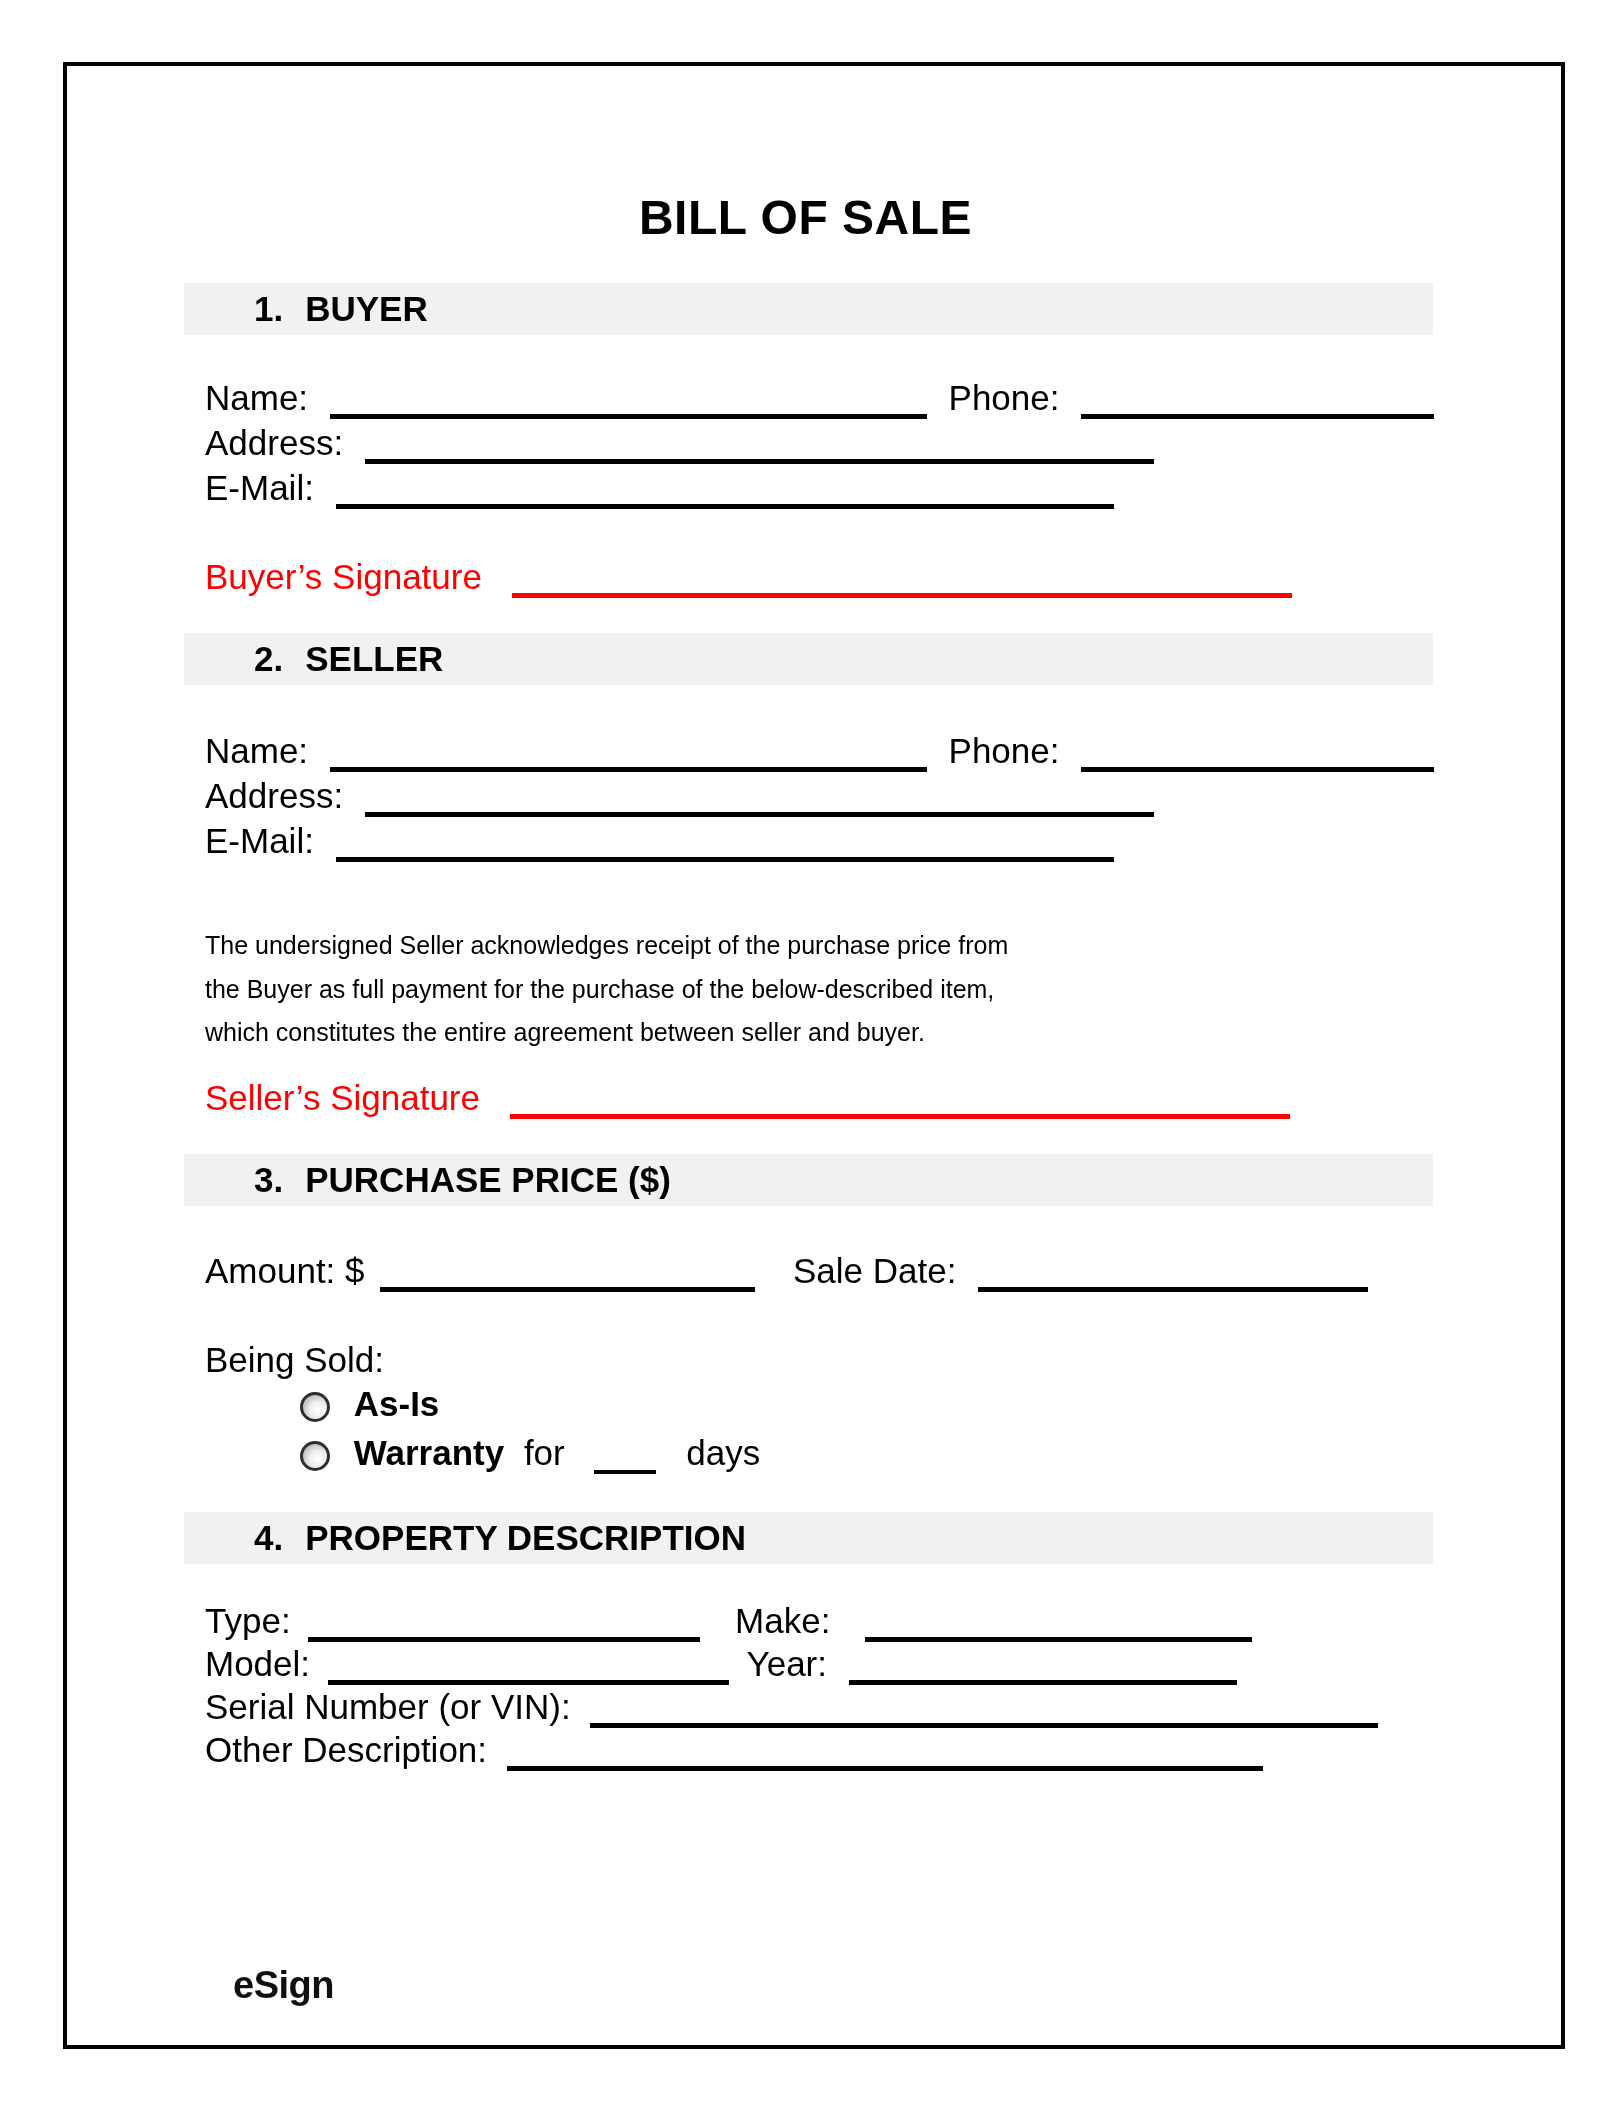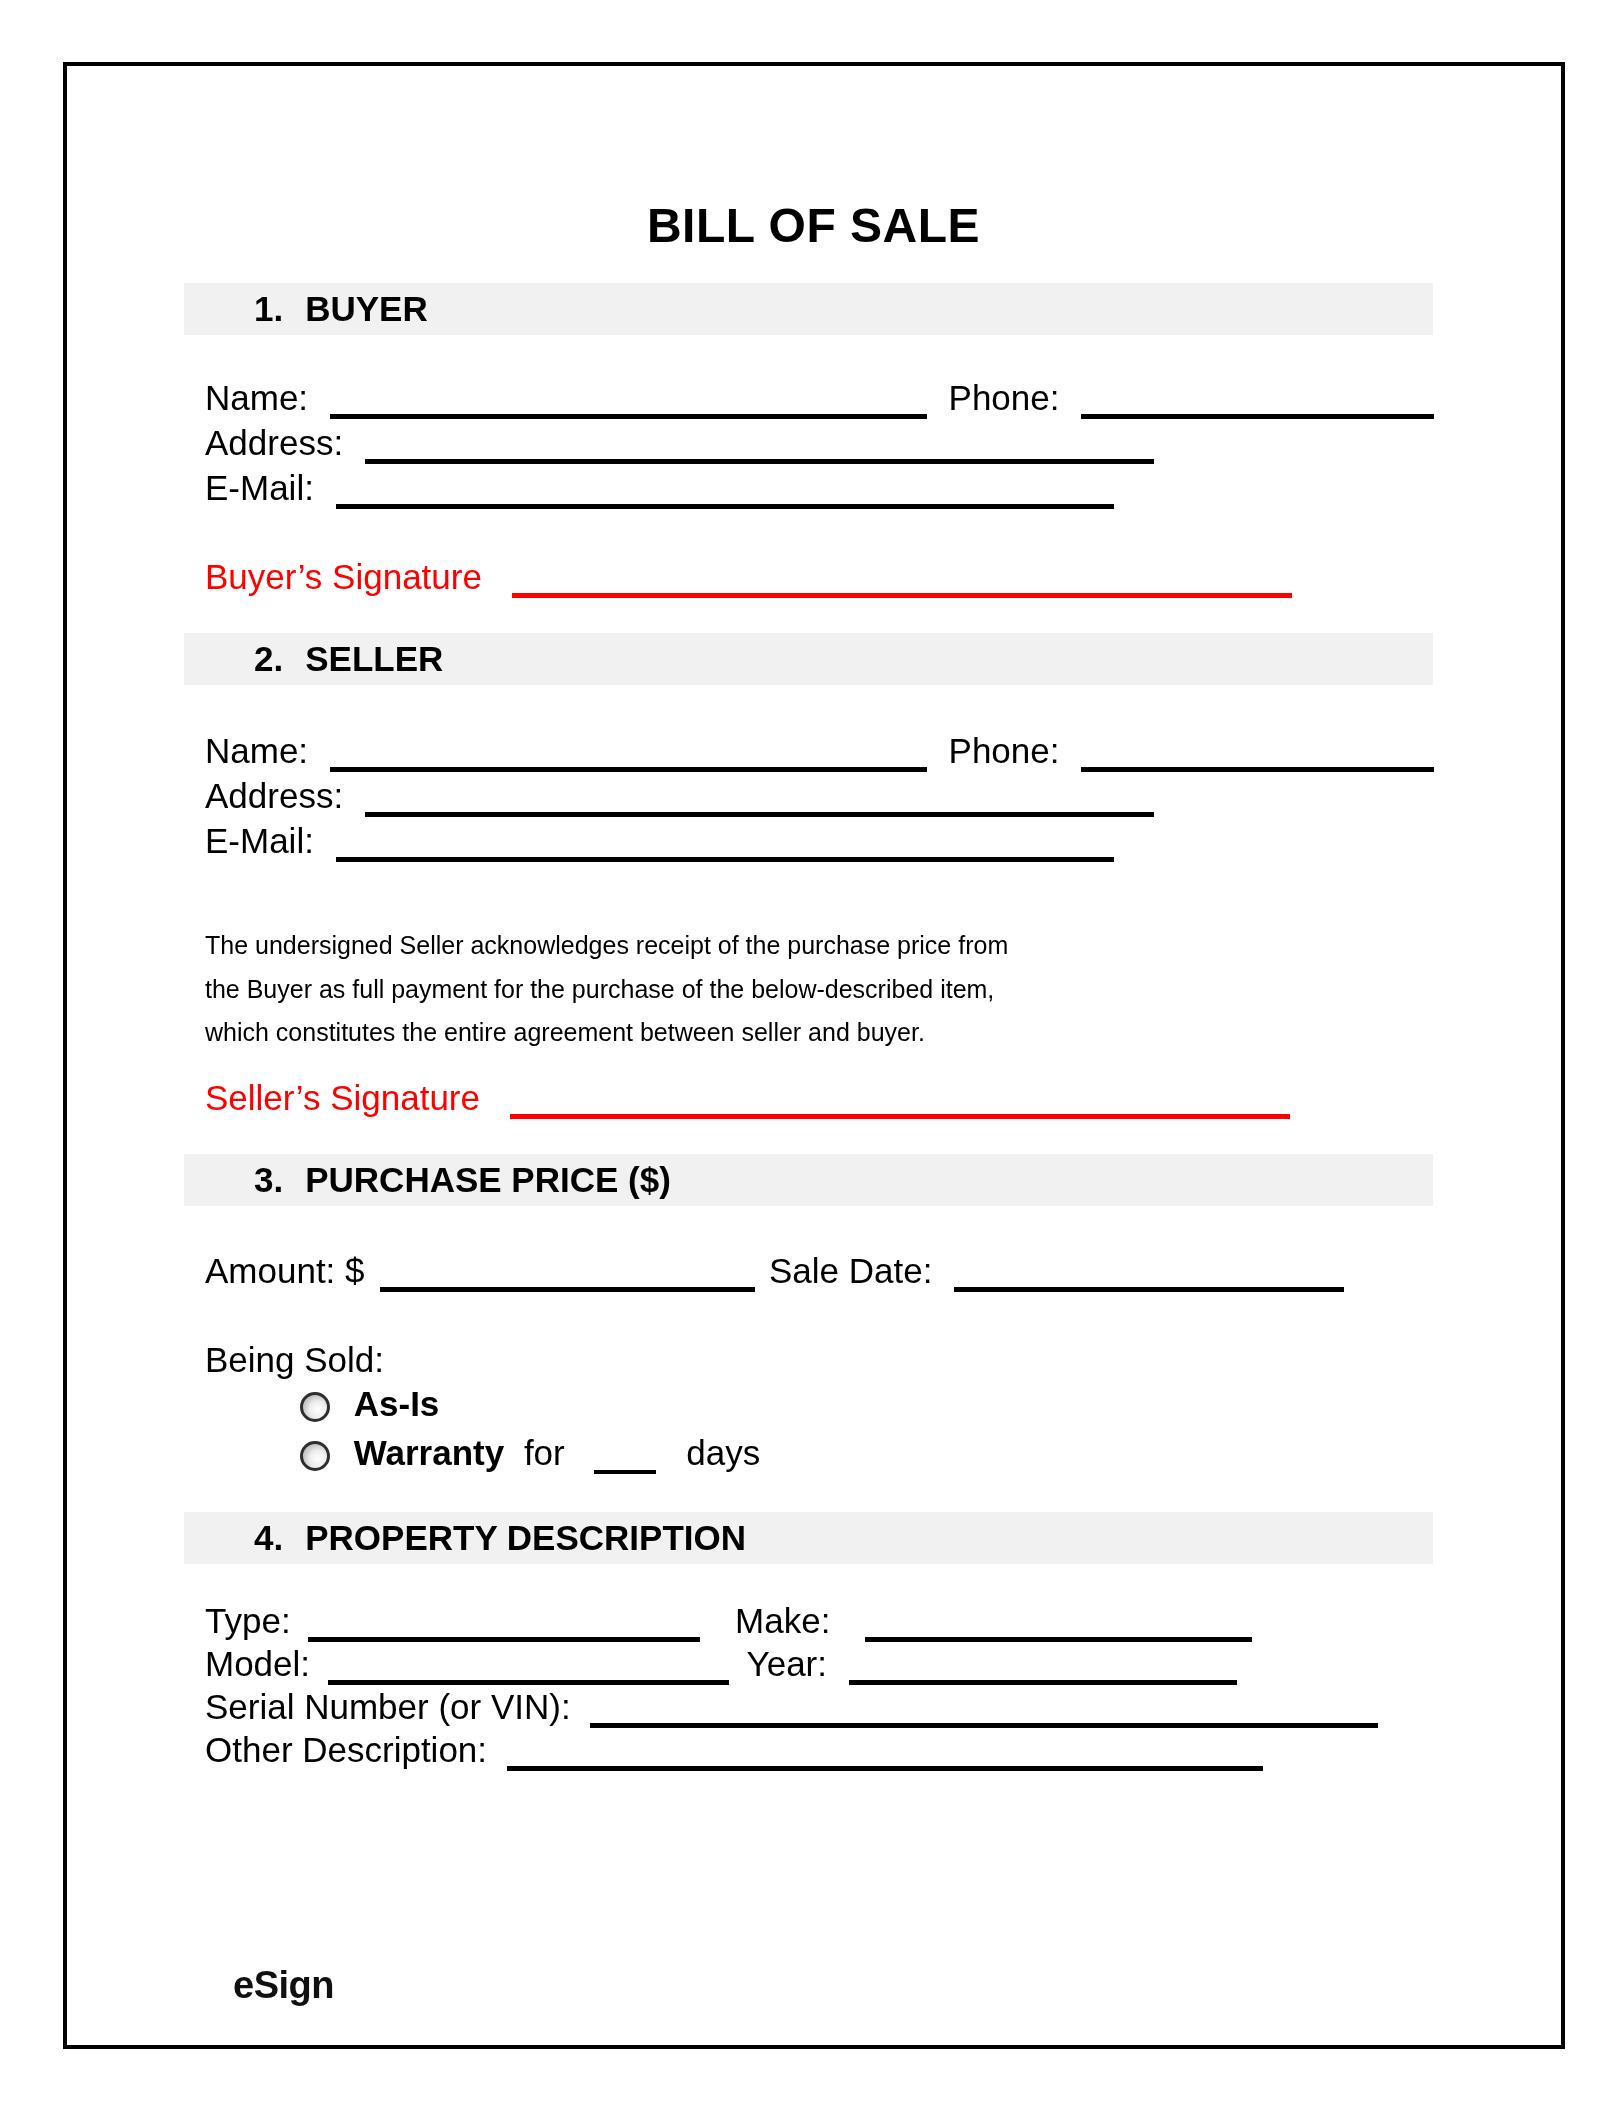--- a/index.html
+++ b/index.html
@@ -5,21 +5,21 @@
   html,body{margin:0;padding:0;background:#ffffff;}
   .page{
     position:relative;width:1624px;height:2112px;background:#ffffff;
     font-family:"Liberation Sans",sans-serif;color:#000;overflow:hidden;
   }
   .frame{
     position:absolute;left:63px;top:62px;width:1502px;height:1987px;
     box-sizing:border-box;border:4px solid #000;
   }
   .title{
-    position:absolute;left:0;top:190px;width:1611px;margin:8px;
+    position:absolute;left:0;top:190px;width:1611px;margin:0;
     text-align:center;font-size:48px;font-weight:bold;letter-spacing:0.5px;
   }
   .band{
     position:absolute;left:184px;width:1249px;height:52px;background:#f1f1f1;
     box-sizing:border-box;display:flex;align-items:center;padding-left:70px;
     font-weight:bold;font-size:35px;
   }
   .band .num{margin-right:22px;}
   .row{
     position:absolute;left:205px;font-size:35px;line-height:42px;white-space:nowrap;
@@ -39,21 +39,21 @@
   }
   .radio{
     display:inline-block;width:24px;height:24px;border:3px solid #2e2e2e;border-radius:50%;
     background:radial-gradient(circle at 62% 62%, #ffffff 0%, #ededed 40%, #999999 100%);
     vertical-align:-6px;margin-right:14px;
   }
   .b{font-weight:bold;}
   .sp-l10{margin-left:10px;}
   .sp-l14{margin-left:20px;}
   .sp-l6{margin-left:6px;}
-  .sp-l22{margin-left:4px;text-align:center;}
+  .sp-l22{margin-left:28px;text-align:center;}
   .sp-l8{margin-left:8px;}
   .sp-l16{margin-left:25px;}
   .sp-l12{margin-left:12px;}
   .esign{
     position:absolute;left:233px;top:1964px;font-size:38px;font-weight:bold;
     letter-spacing:-0.5px;color:#101010;
   }
 </style>
 </head>
 <body>

